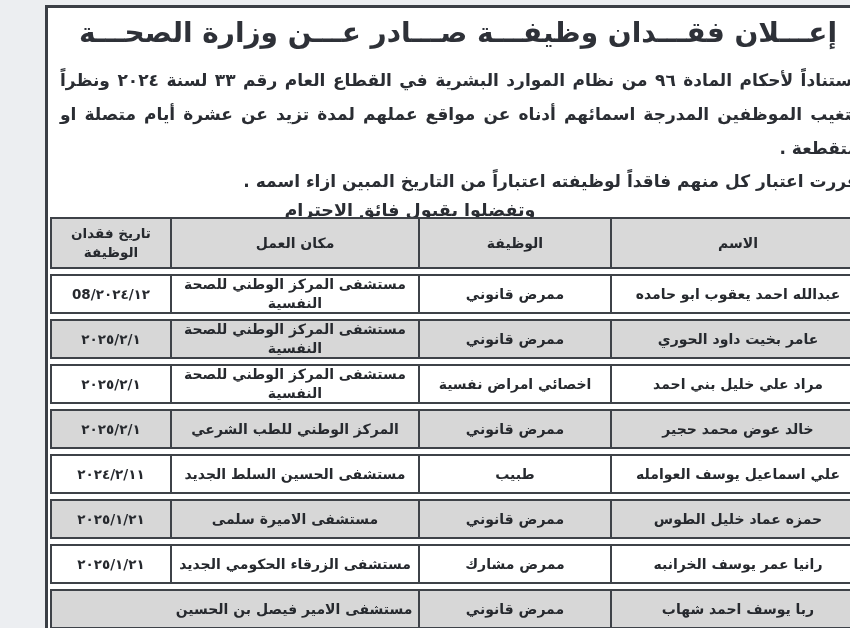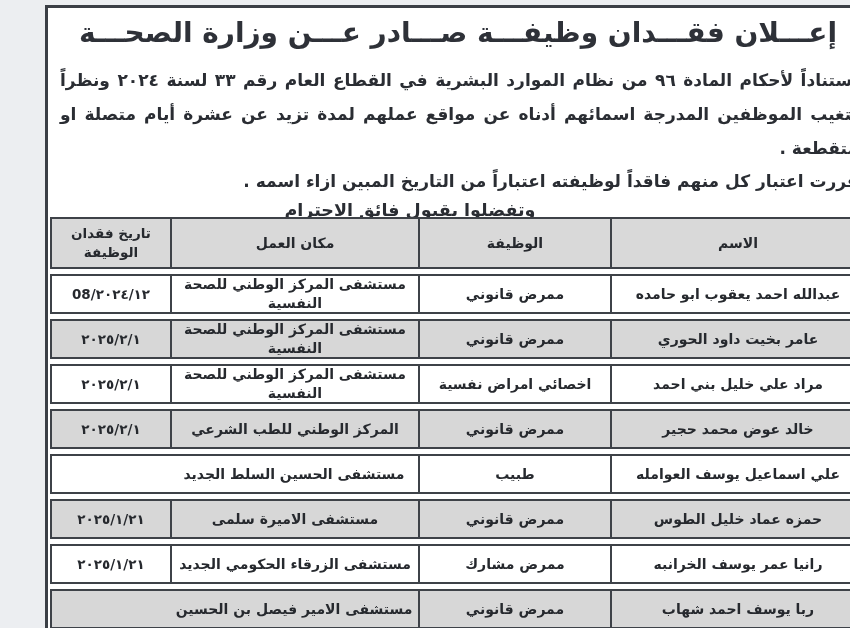--- a/index.html
+++ b/index.html
@@ -135,20 +135,21 @@
         <div class="t-row alt">
     <div class="t-cell c-name">خالد عوض محمد حجير</div>
     <div class="t-cell c-job">ممرض قانوني</div>
     <div class="t-cell c-workplace">المركز الوطني للطب الشرعي</div>
     <div class="t-cell c-date">٢٠٢٥/٢/١</div>
   </div>
         <div class="t-row">
     <div class="t-cell c-name">علي اسماعيل يوسف العوامله</div>
     <div class="t-cell c-job">طبيب</div>
     <div class="t-cell c-workplace">مستشفى الحسين السلط الجديد</div>
+    <div class="t-cell c-date">٢٠٢٤/٢/١١</div>
   </div>
         <div class="t-row alt">
     <div class="t-cell c-name">حمزه عماد خليل الطوس</div>
     <div class="t-cell c-job">ممرض قانوني</div>
     <div class="t-cell c-workplace">مستشفى الاميرة سلمى</div>
     <div class="t-cell c-date">٢٠٢٥/١/٢١</div>
   </div>
         <div class="t-row">
     <div class="t-cell c-name">رانيا عمر يوسف الخرانبه</div>
     <div class="t-cell c-job">ممرض مشارك</div>

